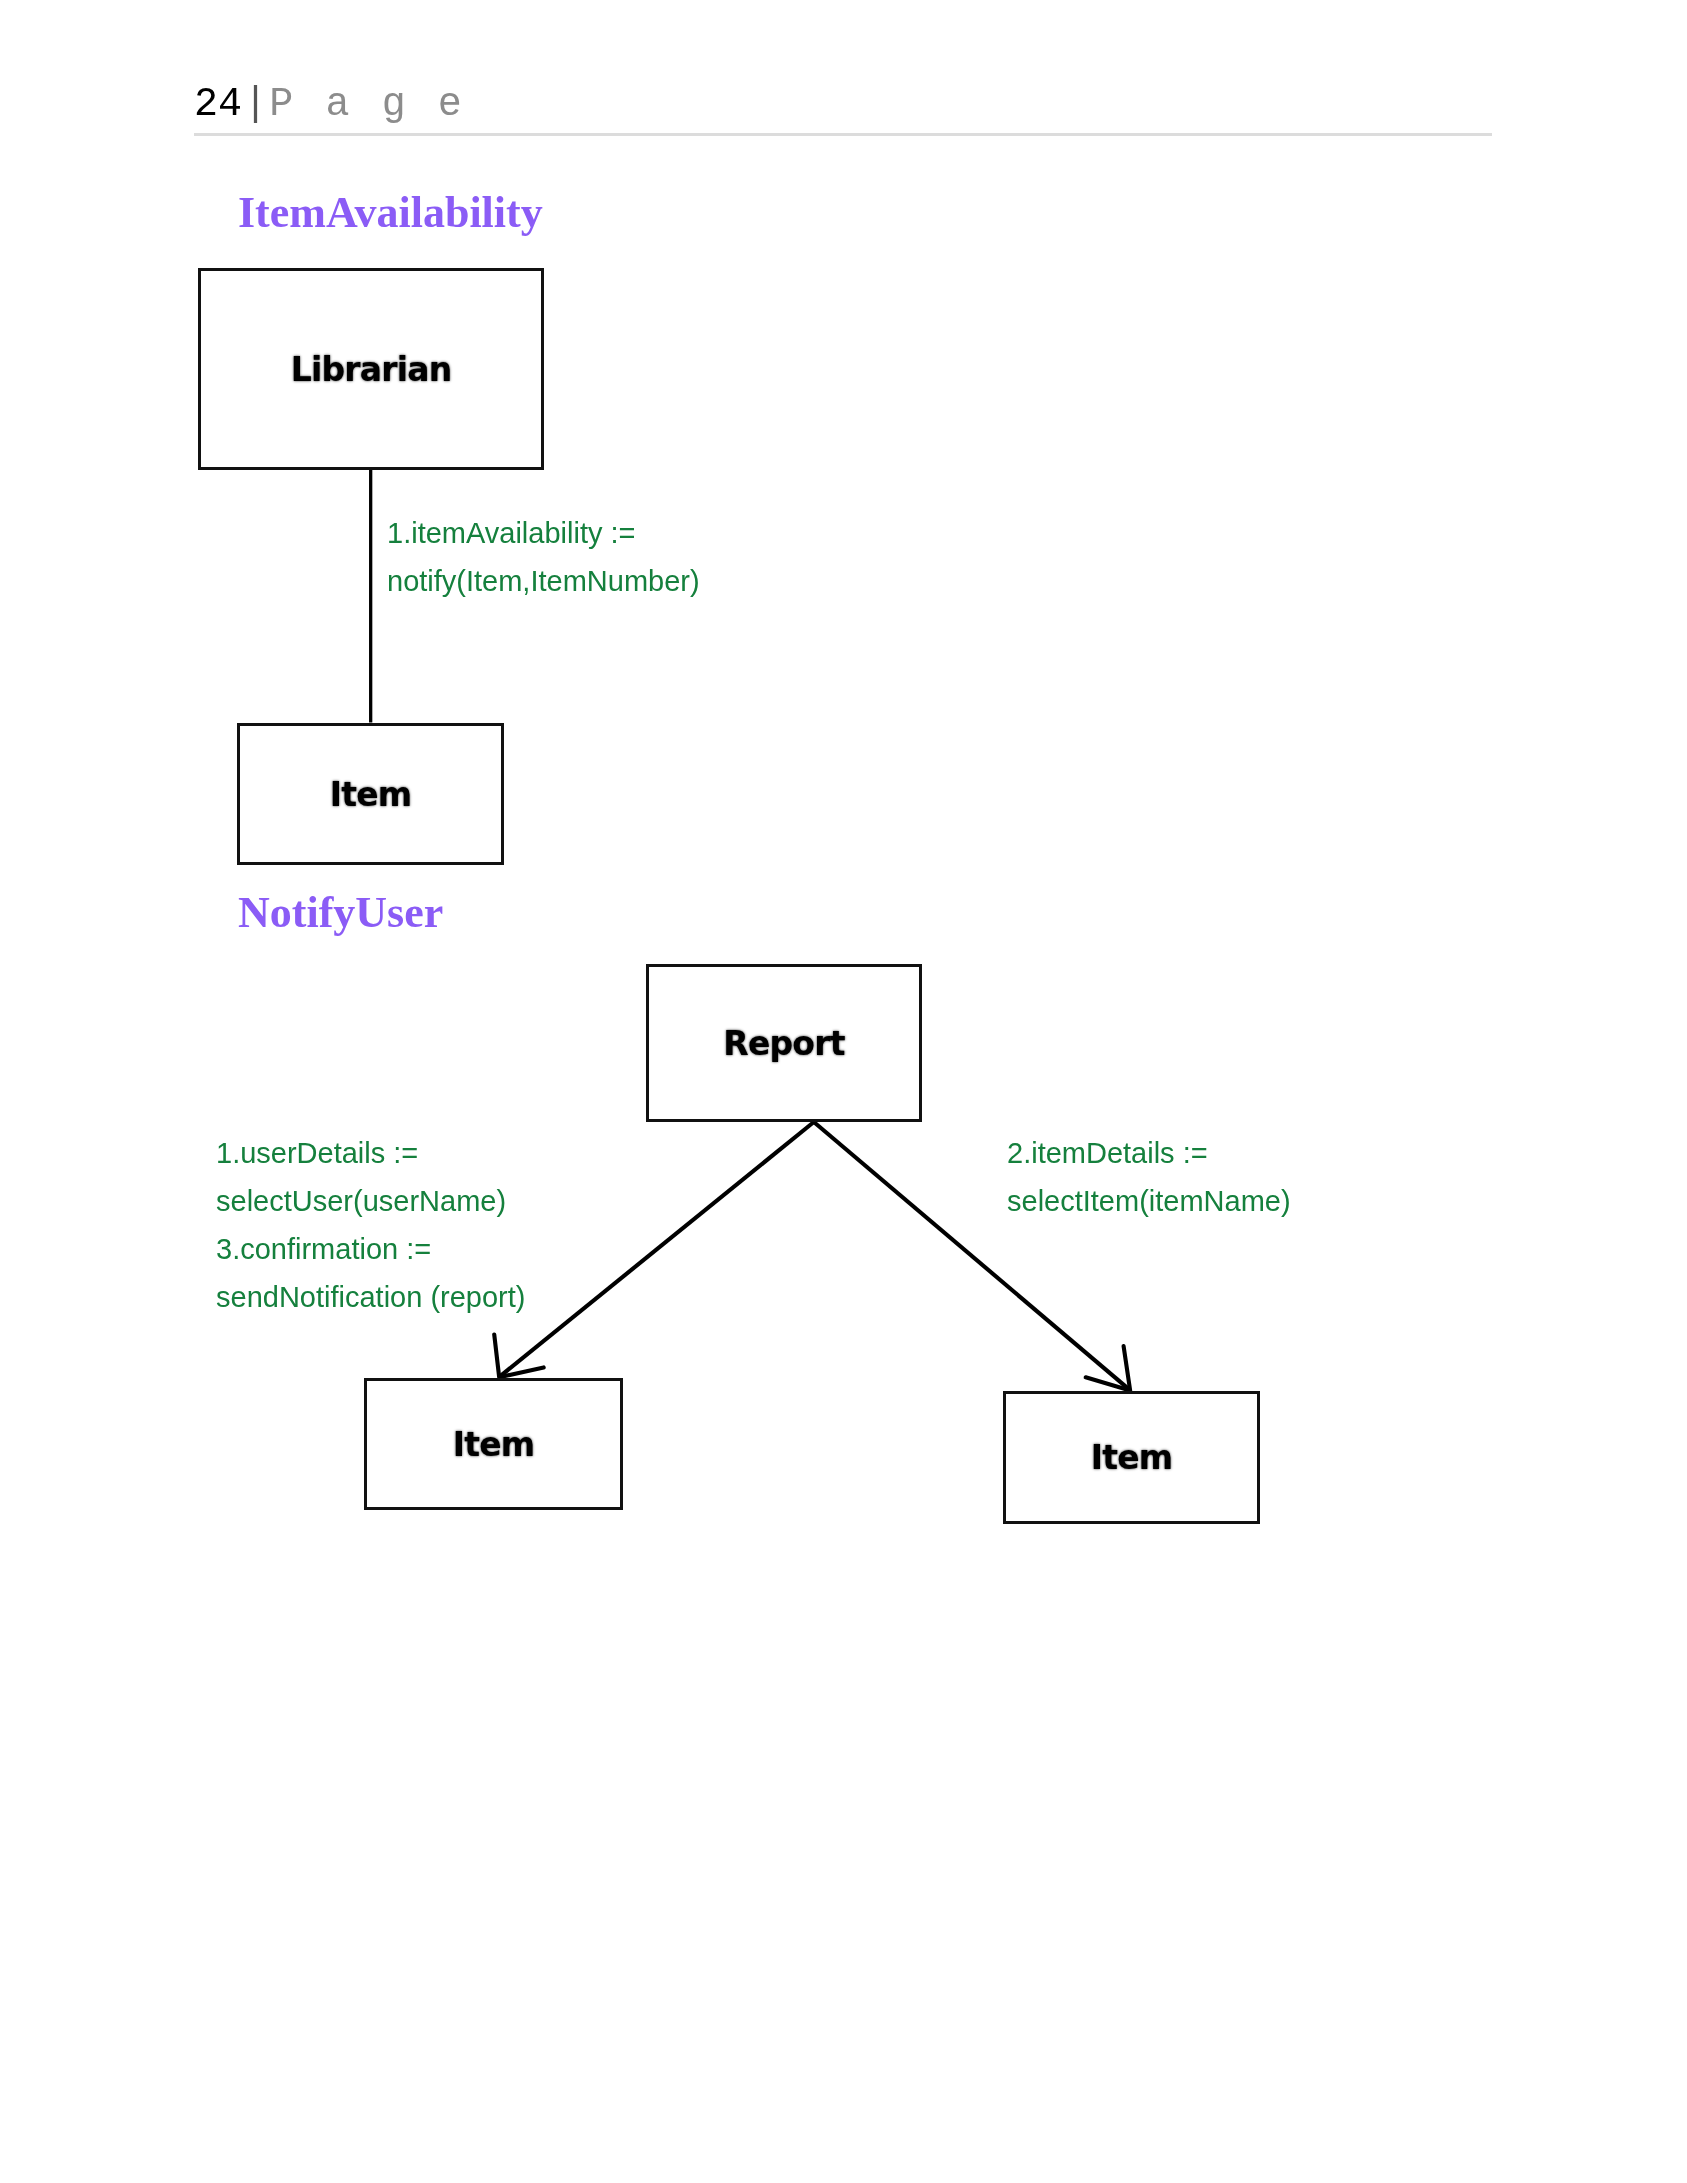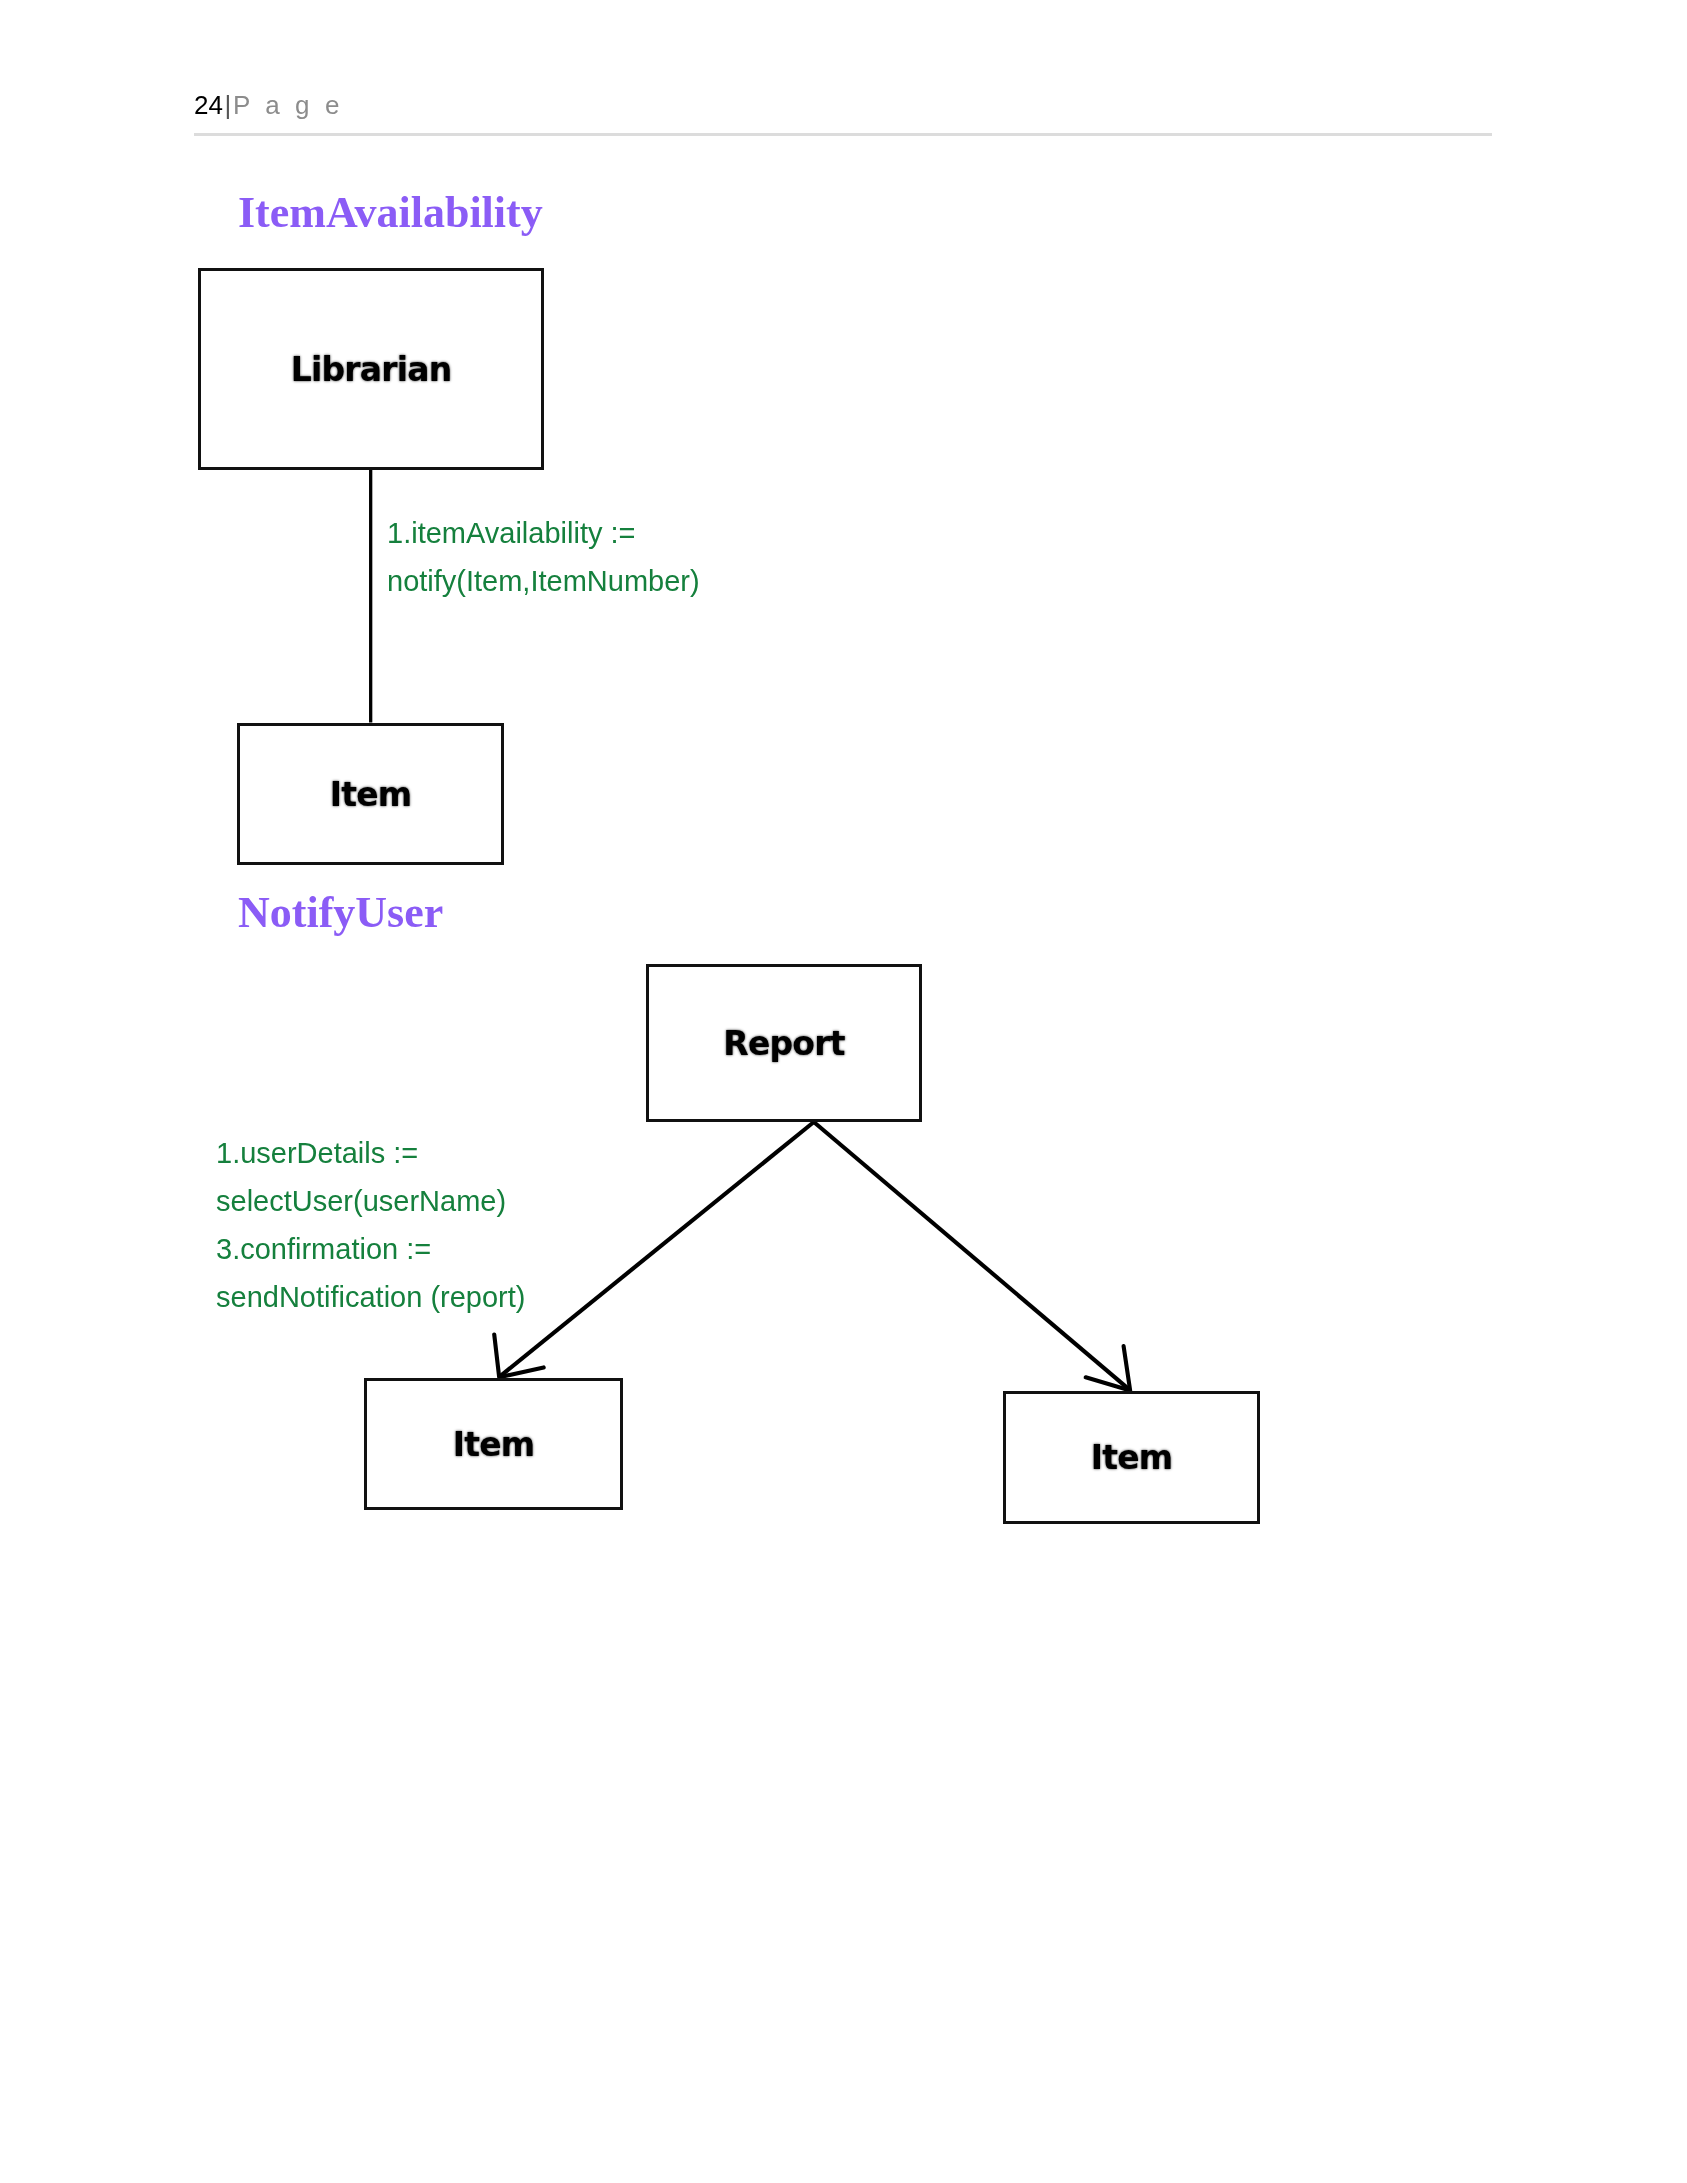--- a/index.html
+++ b/index.html
@@ -26,22 +26,22 @@
     position: absolute;
     left: 194px;
     top: 87px;
     width: 1300px;
     height: 61px;
   }
   .page-header-text {
     position: absolute;
     left: 0;
     top: 0;
-    font-family: Liberation Sans, sans-serif;
-    font-size: 26px;
+    font-family: Liberation Mono, monospace;
+    font-size: 40px;
     line-height: 36px;
     color: #1a1a1a;
     white-space: pre;
   }
   .page-header-num {
     color: #000000;
   }
   .page-header-sep {
     color: #555555;
     padding: 0 1.6px;
@@ -174,15 +174,16 @@
   <div class="node-box" id="node-user">
     <span class="node-label">Item</span>
   </div>
 
   <div class="node-box" id="node-item-2">
     <span class="node-label">Item</span>
   </div>
 
   <div class="msg-label" id="msg-user-details"><span>1.userDetails :=</span><br><span>selectUser(userName)</span><br><span>3.confirmation :=</span><br><span>sendNotification (report)</span></div>
 
+  <div class="msg-label" id="msg-item-details"><span>2.itemDetails :=</span><br><span>selectItem(itemName)</span></div>
 
 </div>
 
 
 </body></html>

